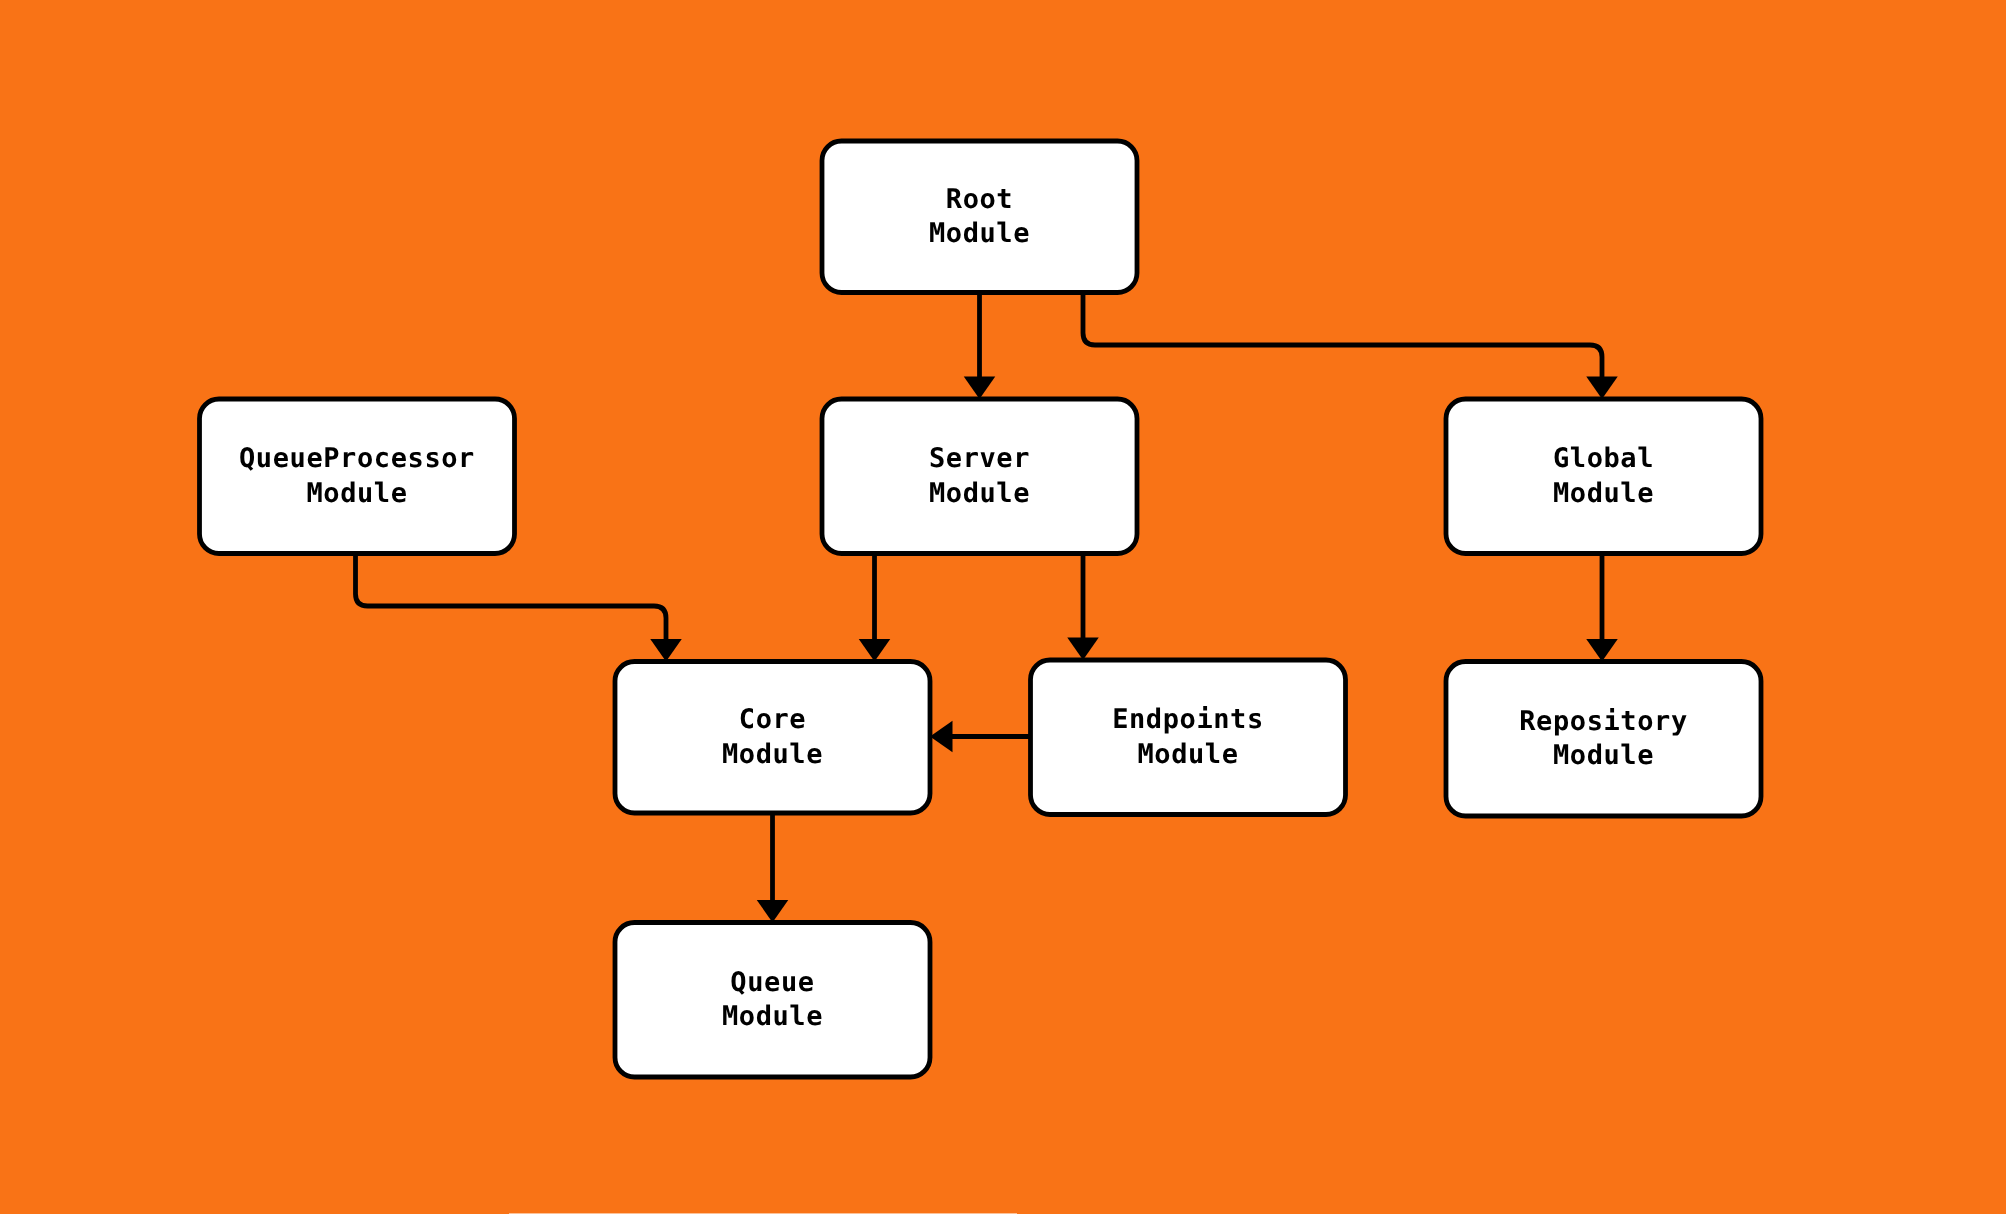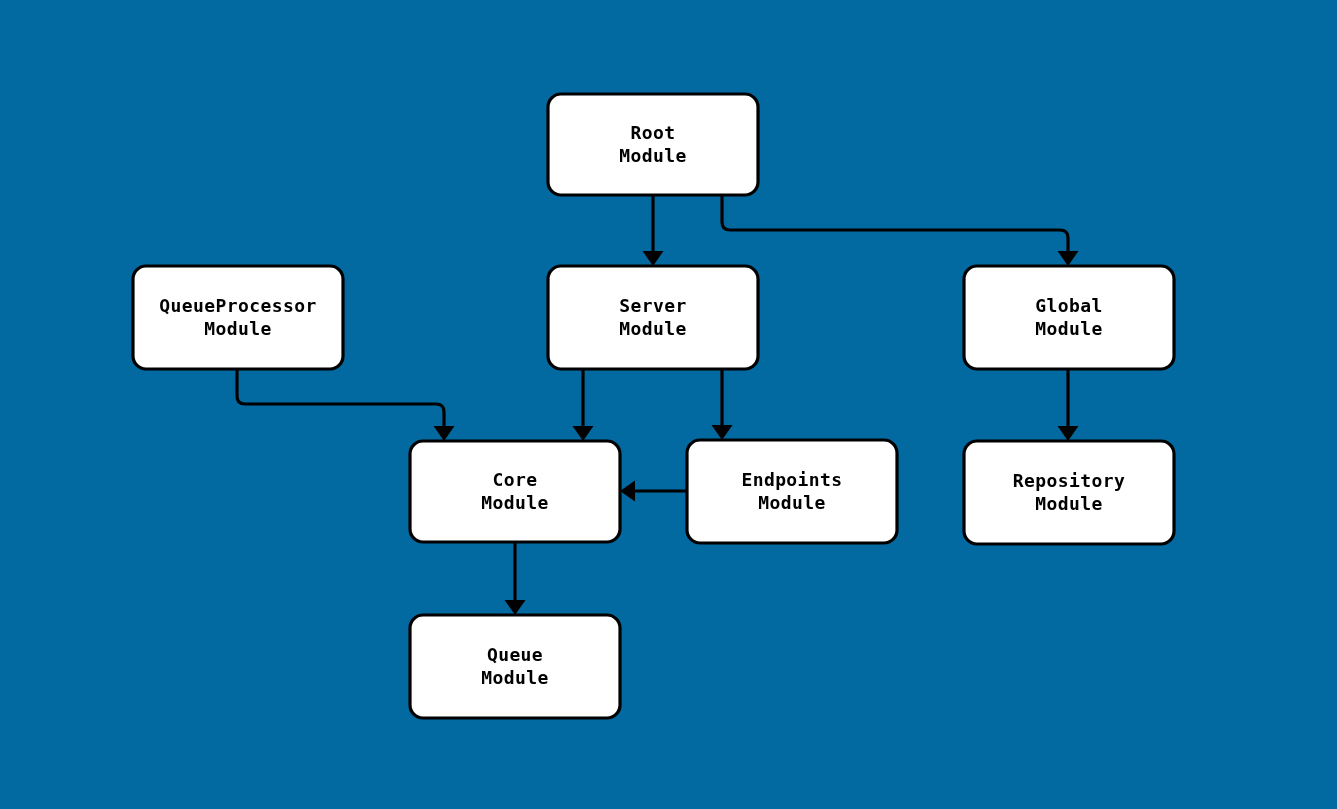--- a/index.html
+++ b/index.html
@@ -11,21 +11,21 @@
   body {
     width: 1337px;
     height: 809px;
     font-family: "DejaVu Sans Mono", "Liberation Mono", monospace;
     overflow: hidden;
   }
   #diagram-root {
     position: relative;
     width: 1337px;
     height: 809px;
-    background: #0369a1;
+    background: #f97316;
   }
   svg#diagram-svg {
     display: block;
     width: 1337px;
     height: 809px;
   }
   .node-box {
     fill: #ffffff;
     stroke: #000000;
     stroke-width: 3.2;

